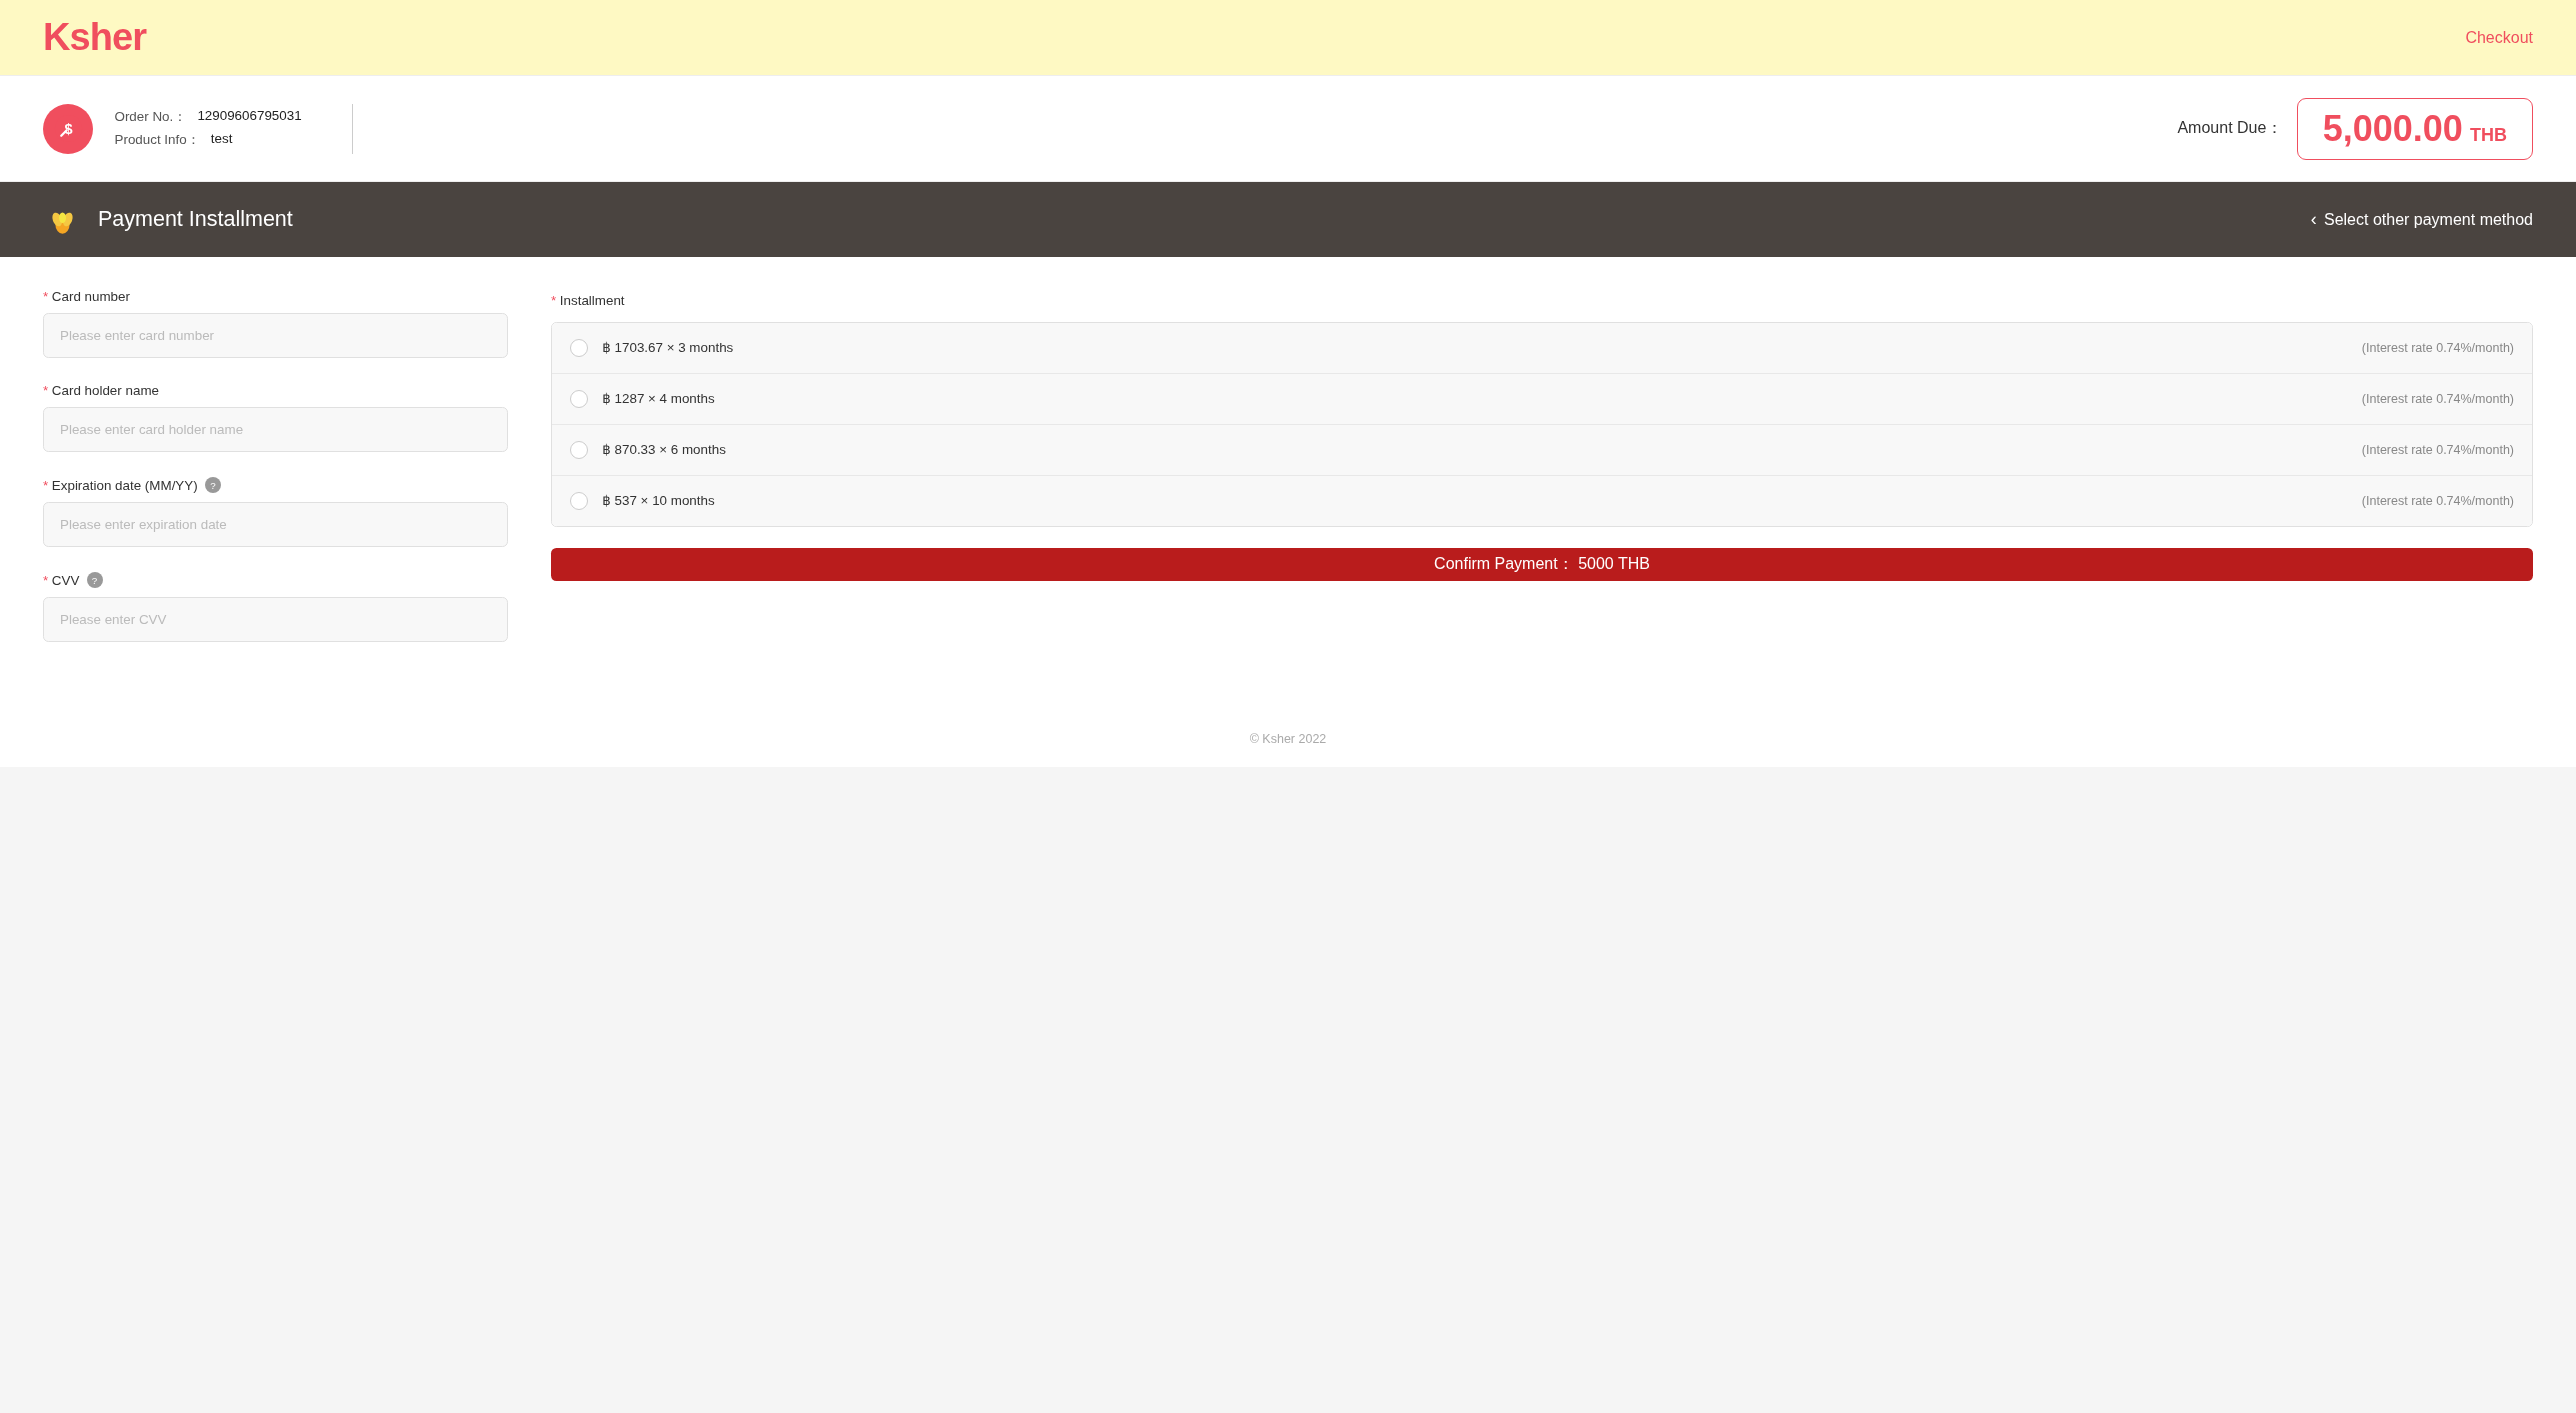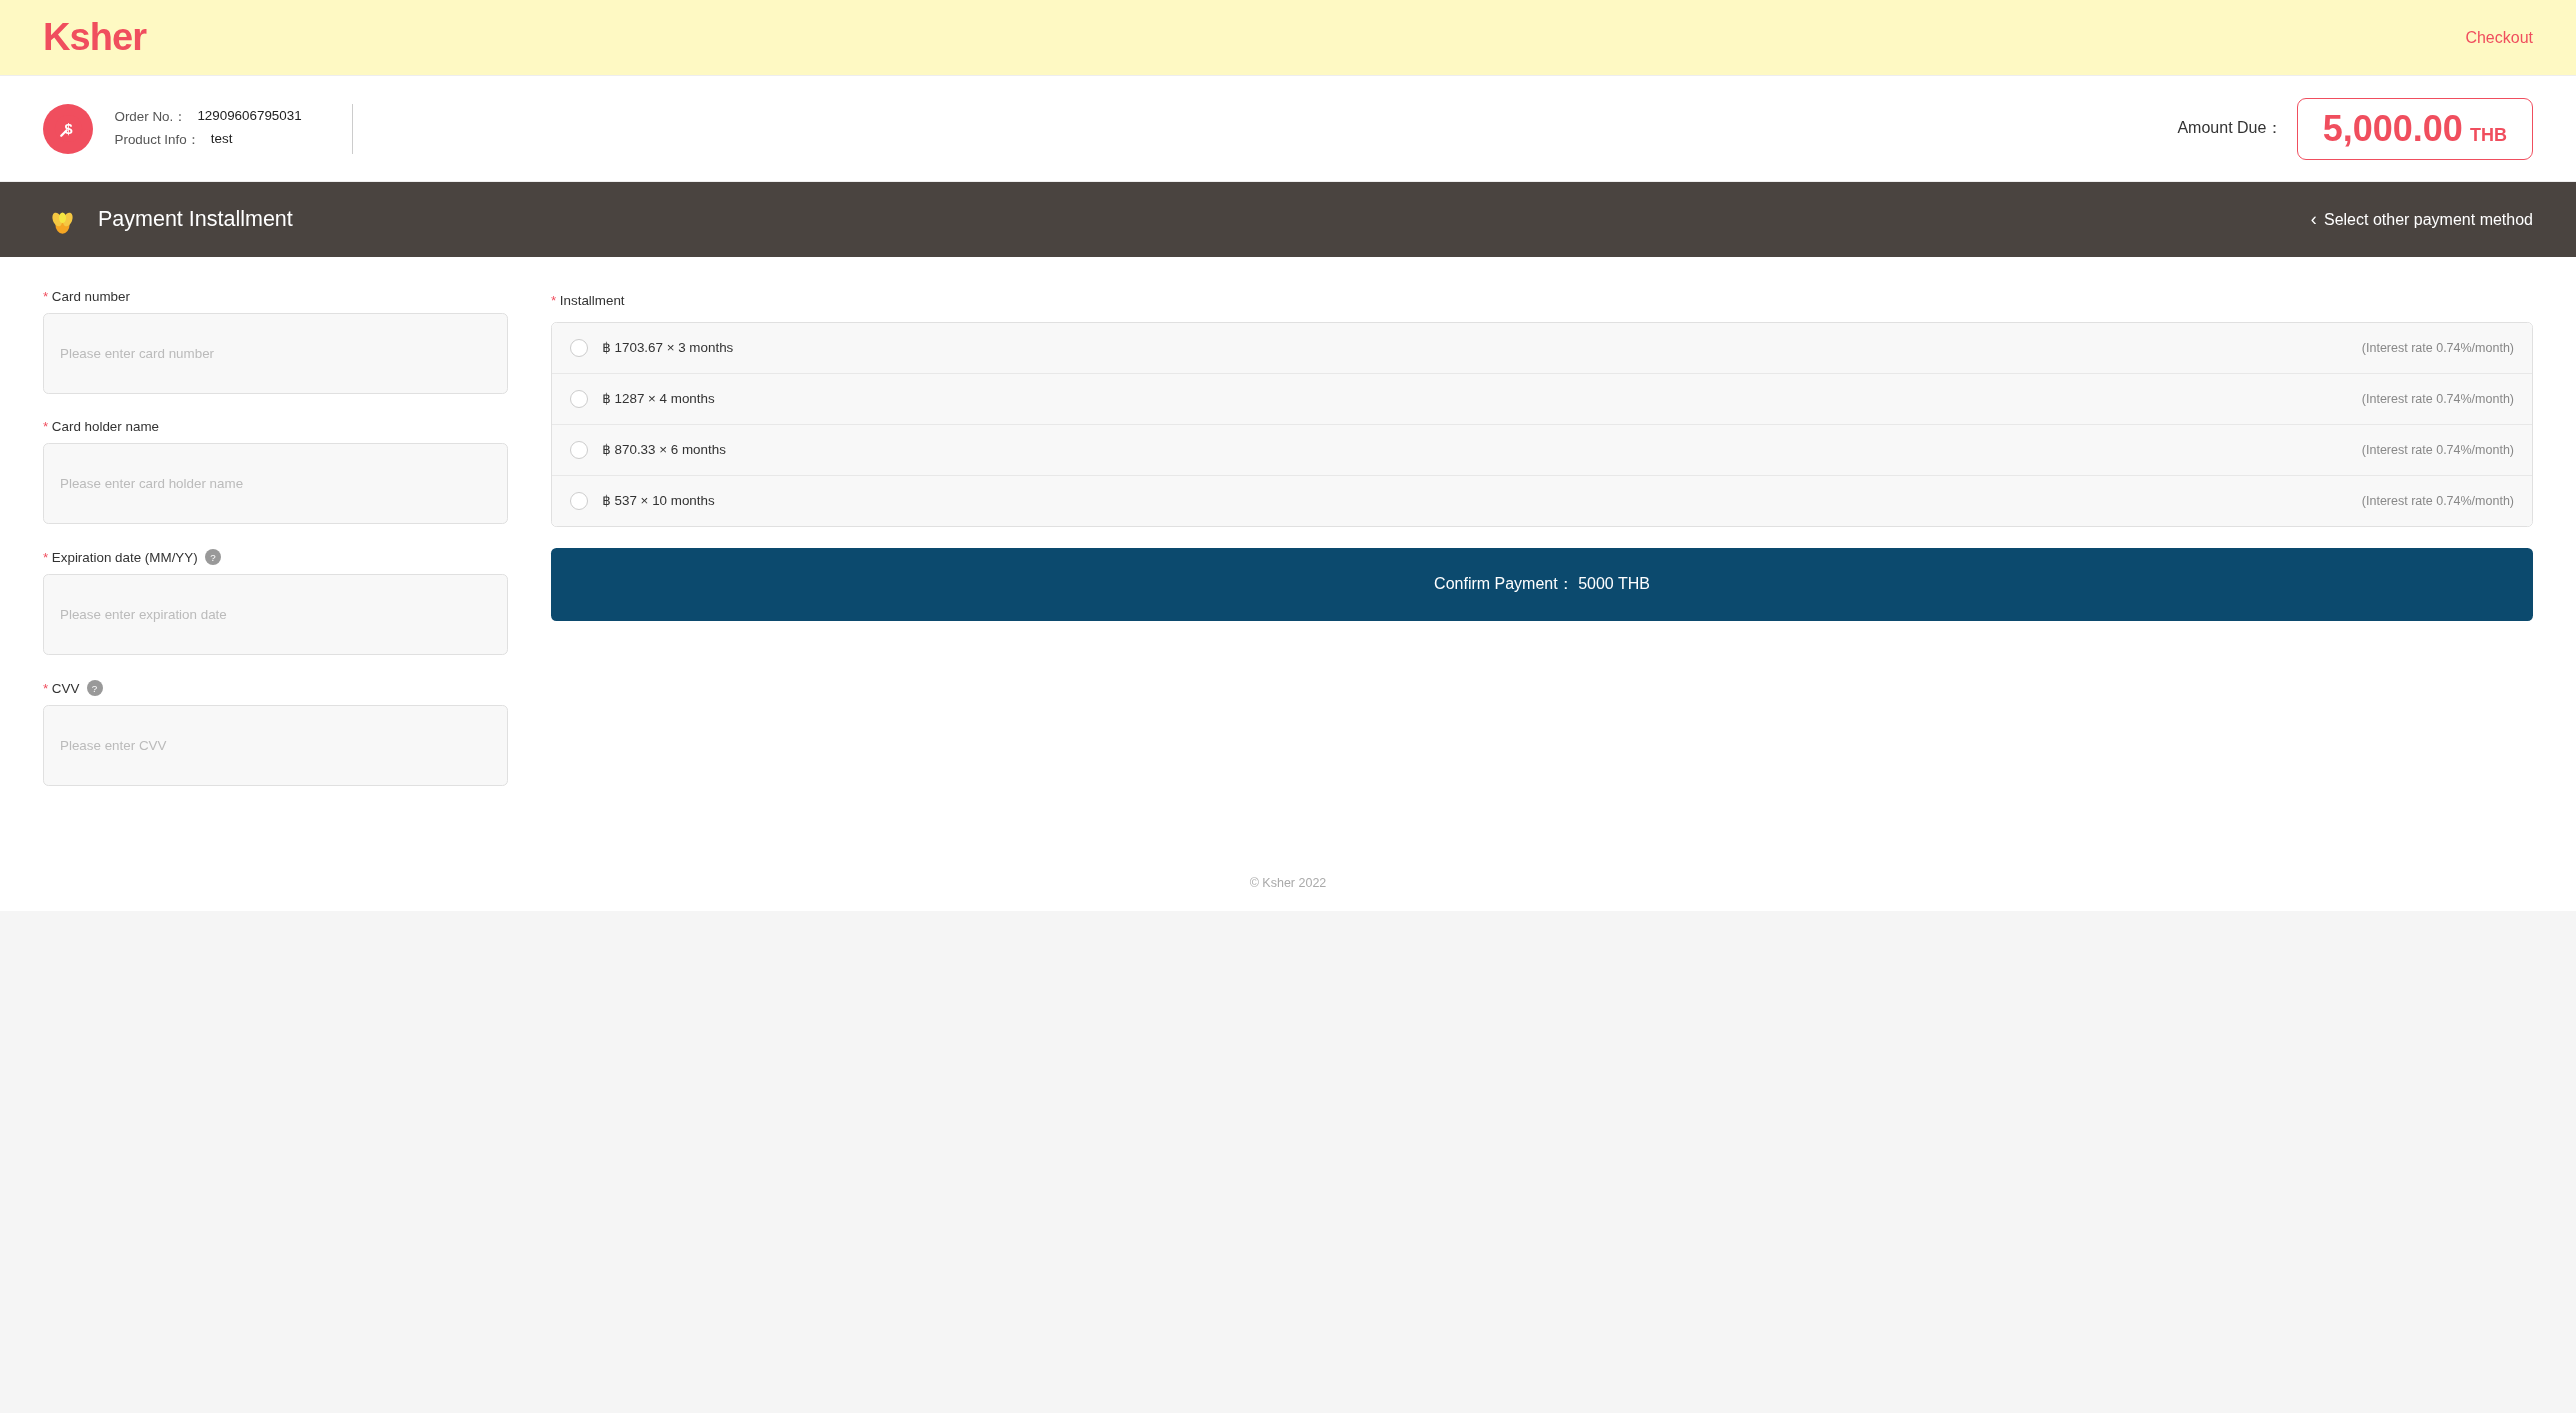--- a/index.html
+++ b/index.html
@@ -172,21 +172,21 @@
       height: 16px;
       border-radius: 50%;
       background: #999;
       color: #fff;
       font-size: 9.8px;
       cursor: pointer;
       margin-left: 3.6px;
     }
     .text-input {
       width: 100%;
-      padding: 32px 16px;
+      padding: 14px 16px;
       border: 0.9px solid #e0e0e0;
       border-radius: 5.4px;
       background: #f8f8f8;
       font-size: 13.4px;
       color: #bbb;
       outline: none;
     }
     .text-input::placeholder { color: #bbb; }
 
     
@@ -235,22 +235,22 @@
       flex: 1;
     }
     .option-interest {
       font-size: 12.5px;
       color: #888;
     }
 
     
     .confirm-btn {
       width: 100%;
-      padding: 26px;
-      background: #0c4a6e;
+      padding: 6px;
+      background: #b91c1c;
       border: none;
       border-radius: 5.4px;
       color: #fff;
       font-size: 16px;
       cursor: pointer;
       text-align: center;
     }
 
     
     .footer {

